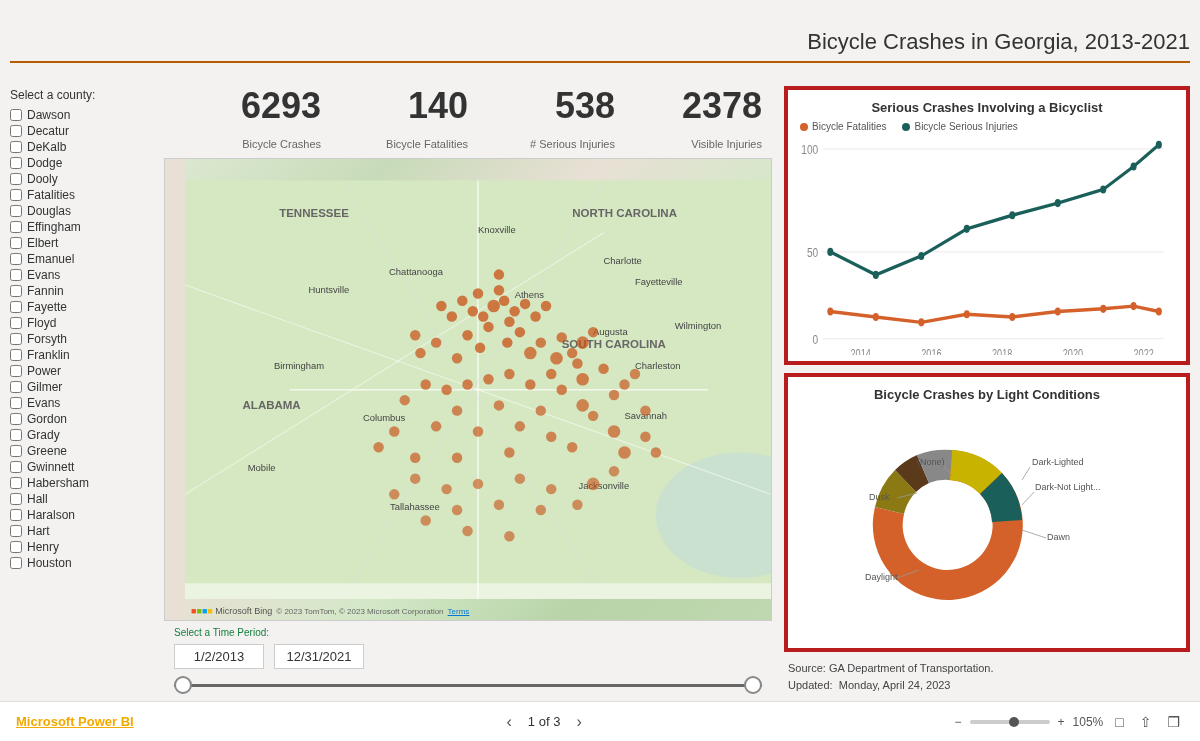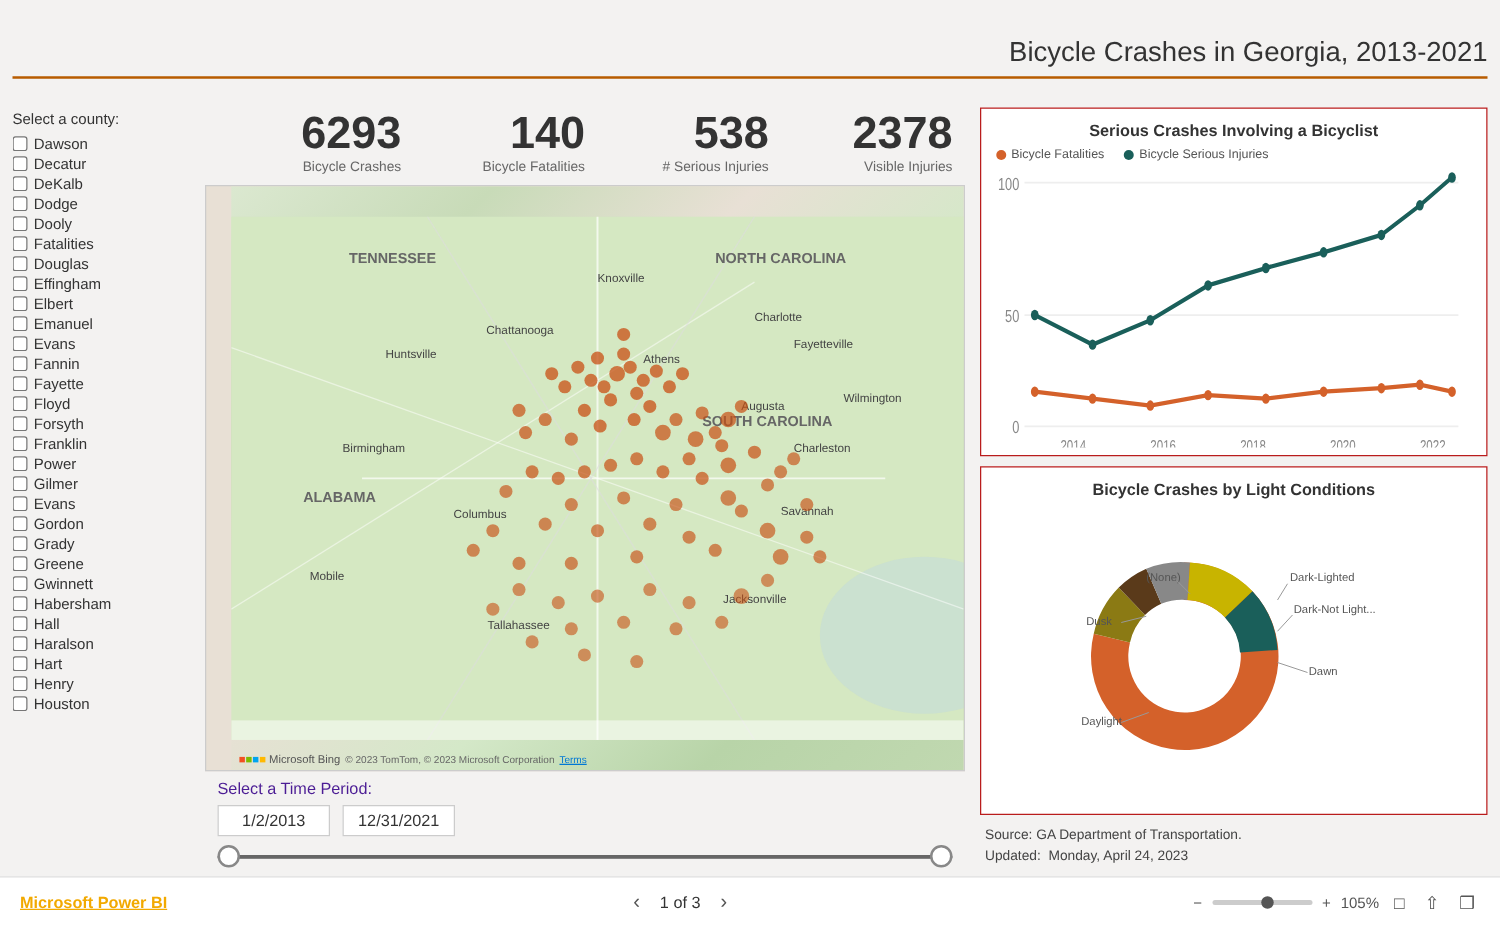--- a/index.html
+++ b/index.html
@@ -78,21 +78,21 @@
     }
     .stat-number {
       font-size: 36px;
       font-weight: 700;
       color: #333;
       line-height: 1.1;
     }
     .stat-label {
       font-size: 11px;
       color: #666;
-      margin-top: 2px;
+      margin-top: 12px;
     }
 
     .map-container {
       flex: 1;
       background: #e8e0d5;
       border: 1px solid #ccc;
       position: relative;
       overflow: hidden;
       min-height: 0;
       padding-left: 20px;
@@ -125,22 +125,22 @@
       font-size: 8px;
       color: #0078d4;
       text-decoration: underline;
       cursor: pointer;
     }
 
     .time-period-section {
       padding: 6px 10px 2px 10px;
     }
     .time-period-label {
-      font-size: 13px;
-      color: #4c1d95;
+      font-size: 10px;
+      color: #15803d;
       margin-bottom: 6px;
       font-weight: 500;
     }
     .date-inputs {
       display: flex;
       gap: 10px;
       margin-bottom: 6px;
     }
     .date-box {
       border: 1px solid #ccc;
@@ -192,21 +192,21 @@
       width: 420px;
       flex-shrink: 0;
       display: flex;
       flex-direction: column;
       padding: 8px 10px 4px 4px;
       gap: 8px;
     }
 
     .chart-box {
       background: #fff;
-      border: 1px solid #b91c1c;
+      border: 4px solid #b91c1c;
       padding: 10px 12px 6px 12px;
       flex: 1;
       display: flex;
       flex-direction: column;
     }
     .chart-title {
       font-size: 13px;
       font-weight: 600;
       color: #333;
       margin-bottom: 6px;

